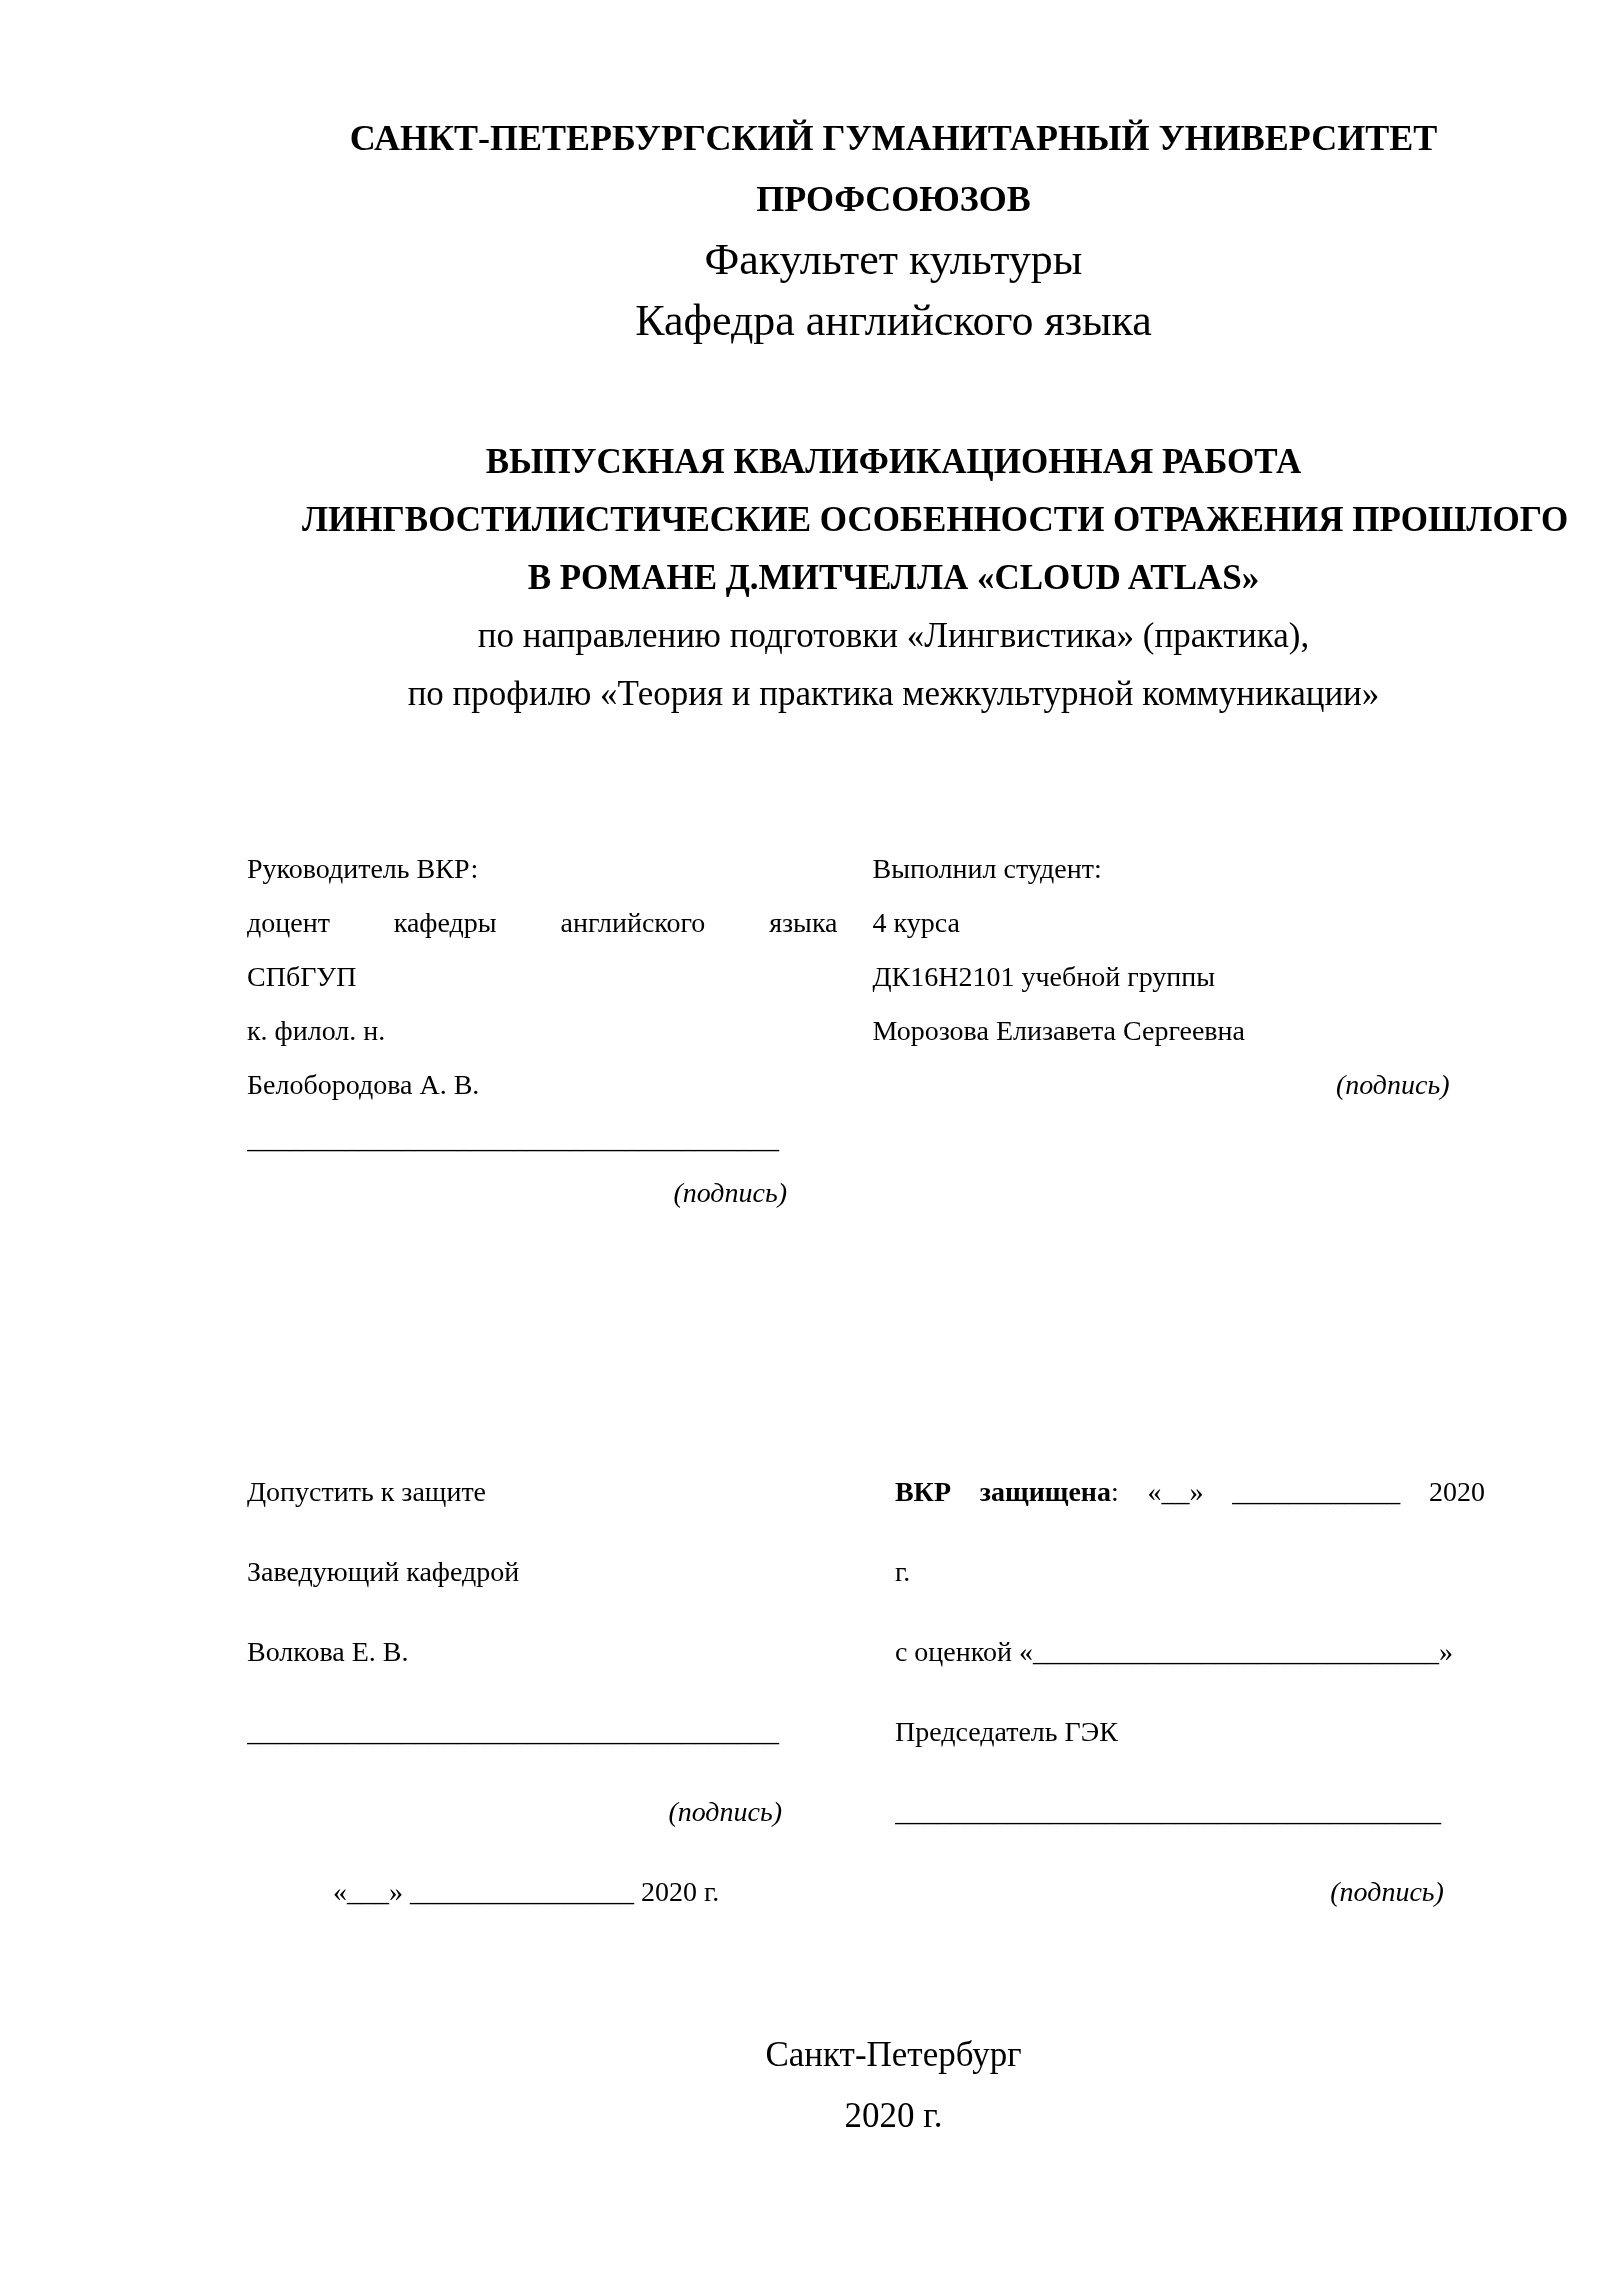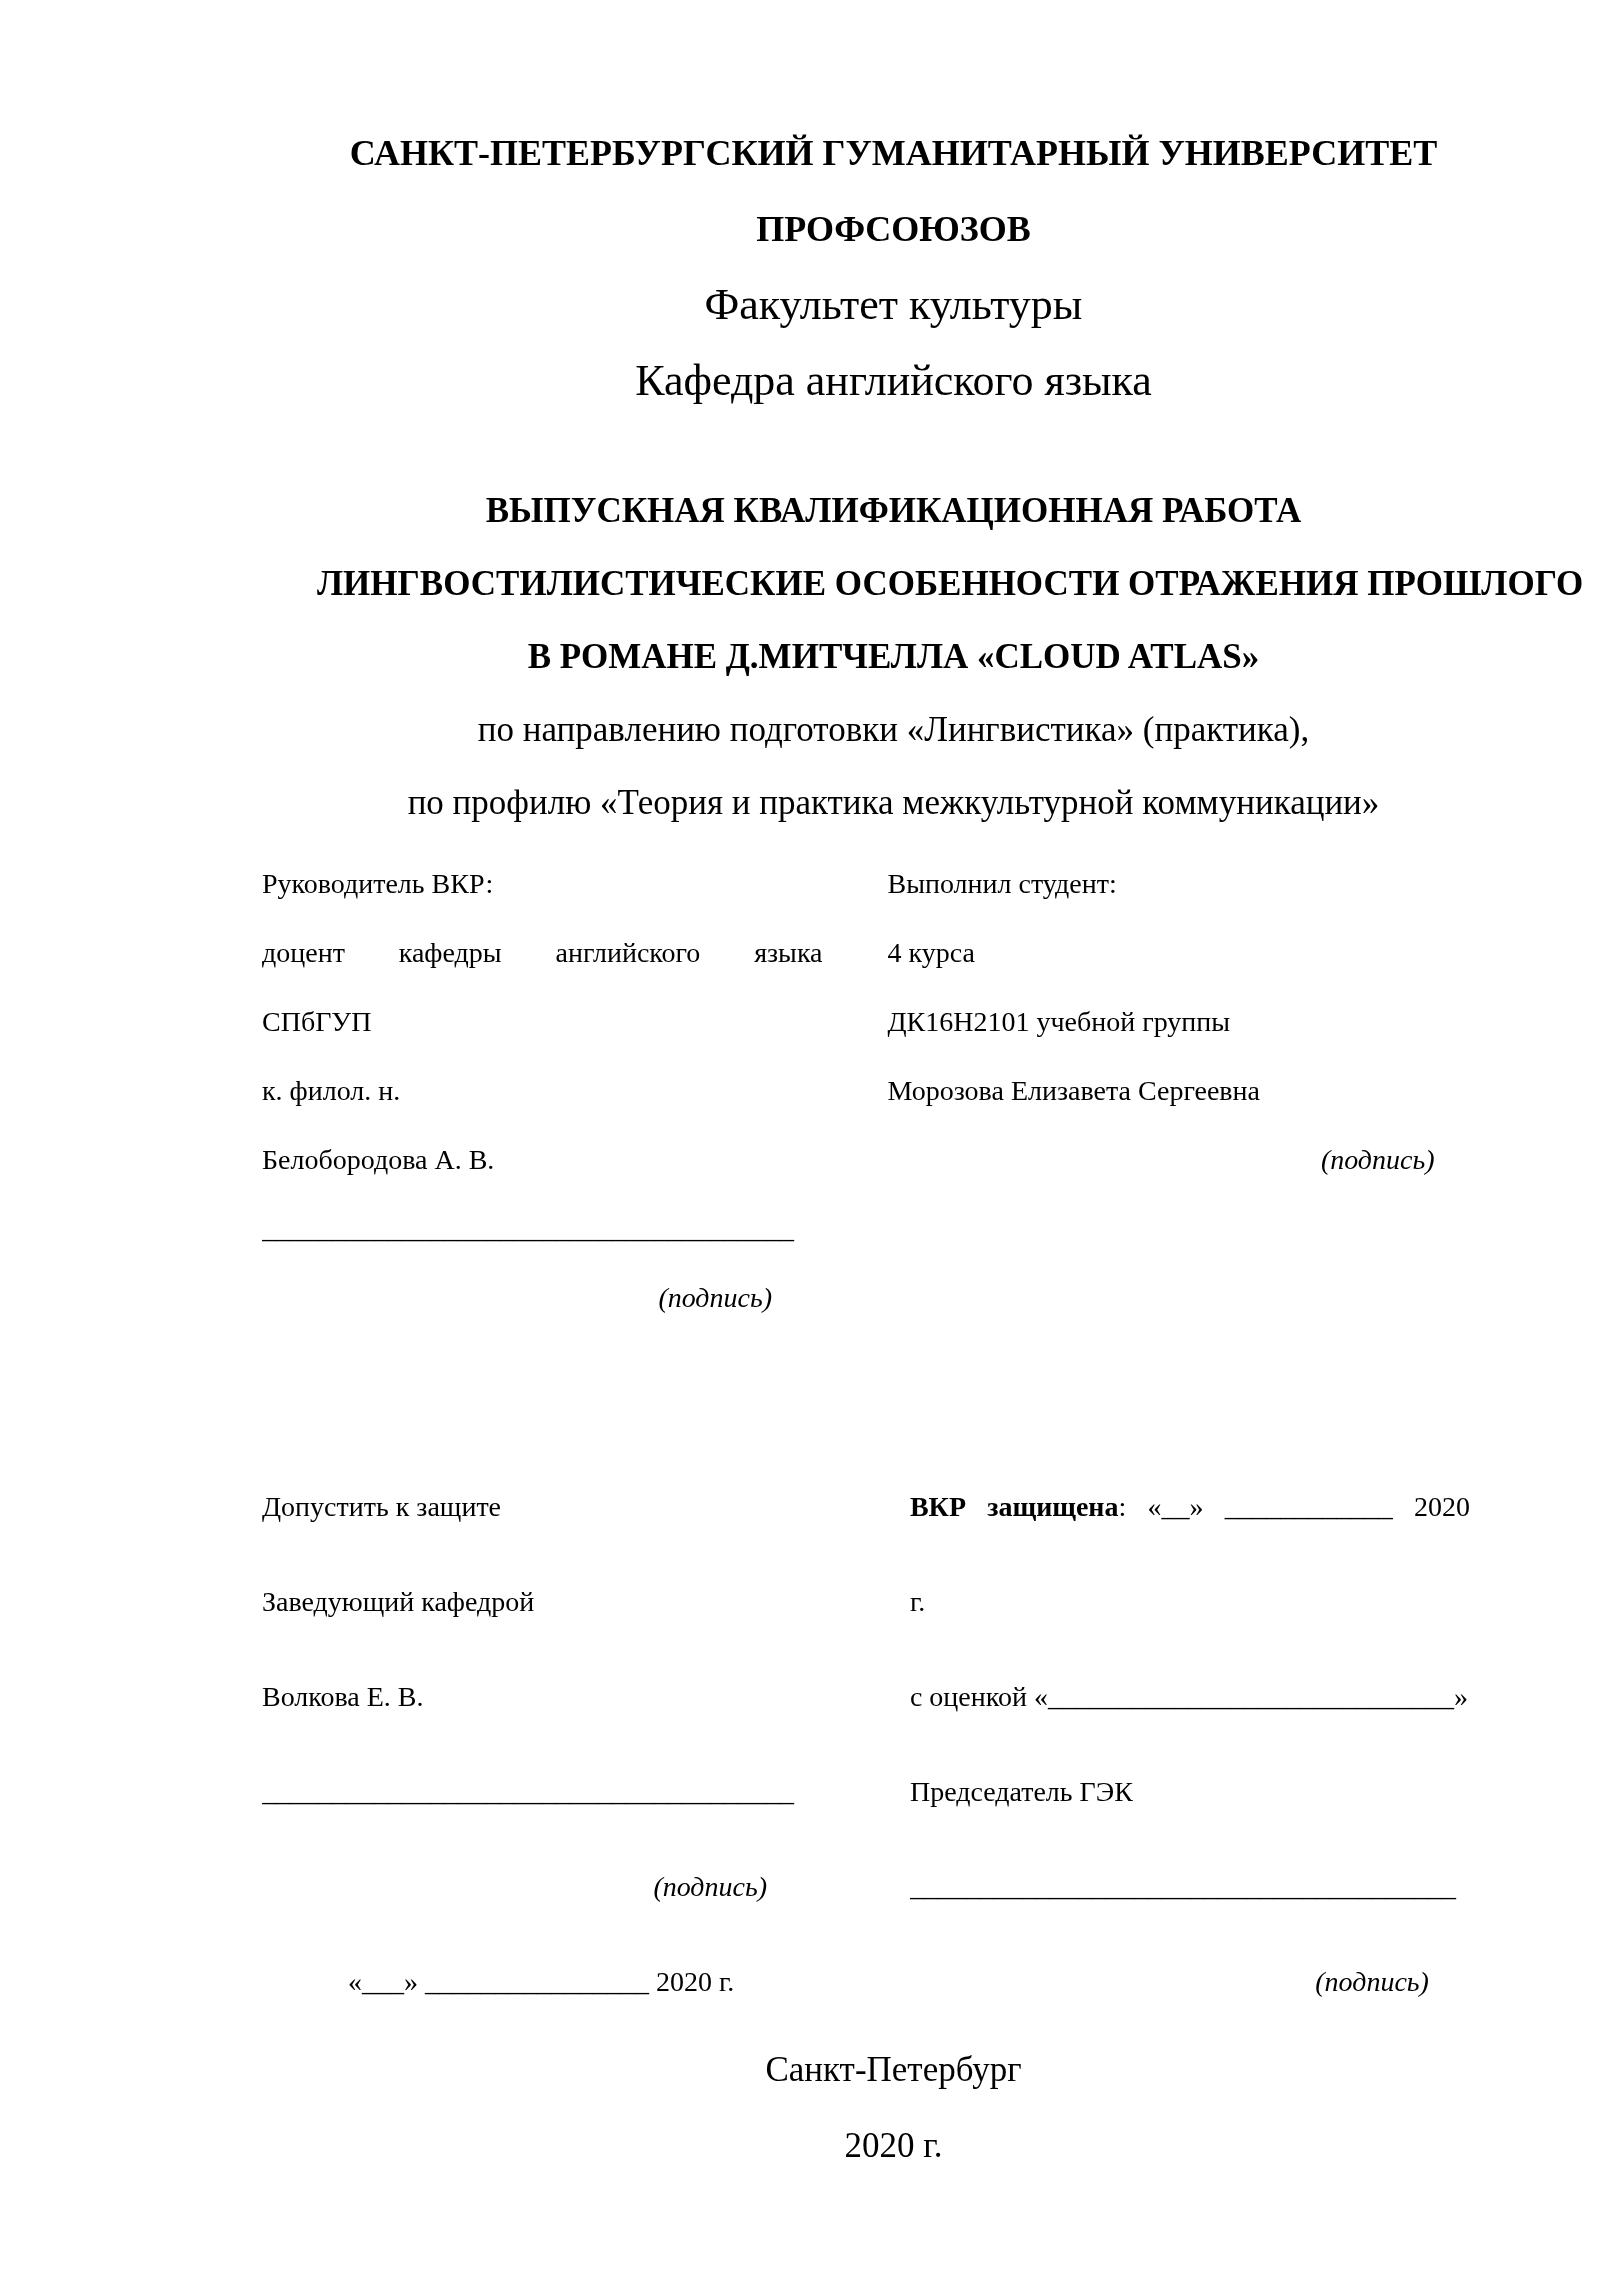--- a/index.html
+++ b/index.html
@@ -6,30 +6,30 @@
   .page {
     position:relative;
     width:1623px; height:2295px;
     margin:0 auto;
     background:#ffffff;
     font-family:"Liberation Serif","DejaVu Serif",serif;
     color:#000;
     overflow:hidden;
   }
   .content-abs { position:absolute; left:246px; right:137px; }
-  p { margin:16px; padding:0; }
+  p { margin:1px; padding:0; }
 
   
   .hdr { top:107px; text-align:center; }
   .hdr p { line-height:60px; text-indent:55px; white-space:nowrap; }
   .hdr .uni { font-size:36px; font-weight:bold; letter-spacing:0; }
   .hdr .sub { font-size:44px; }
 
   
-  .ttl { top:466px; text-align:center; }
+  .ttl { top:432px; text-align:center; }
   .ttl p { line-height:57px; font-size:35px; text-indent:55px; white-space:nowrap; }
   .ttl .b { font-weight:bold; }
 
   
   .cols { display:flex; }
   .col-l { width:593px; }
   .col-r { width:615px; margin-left:33px; }
   .sec1 { top:841px; }
   .sec1 p { font-size:28px; line-height:53px; }
   .sec2 { top:1451px;gap:44px; }

